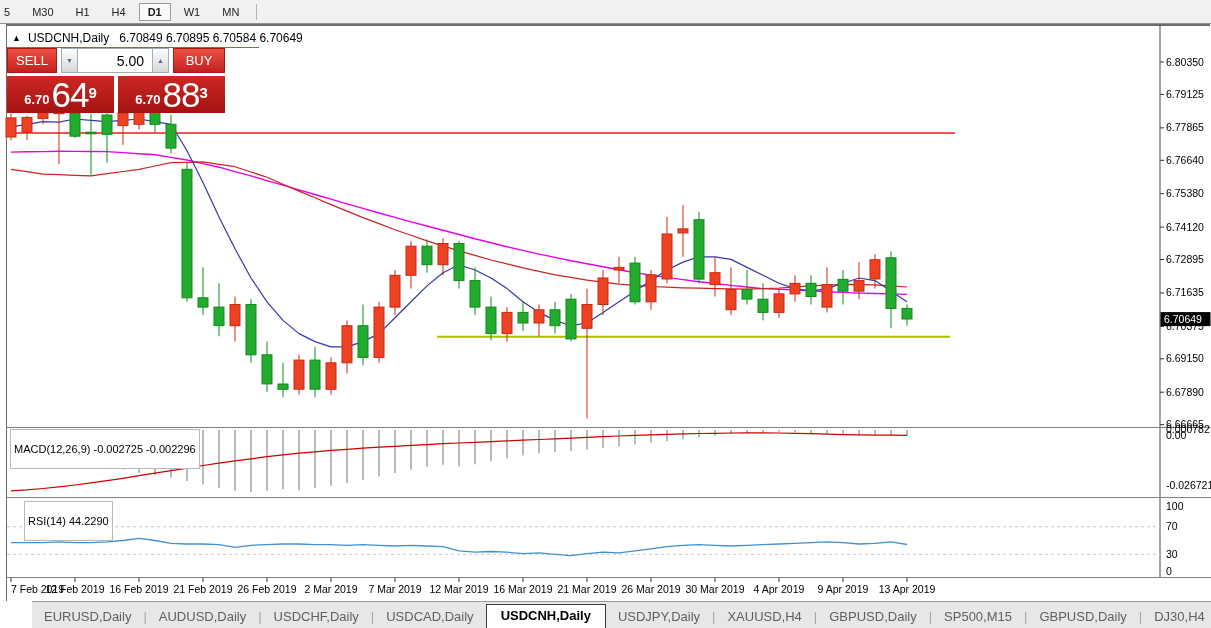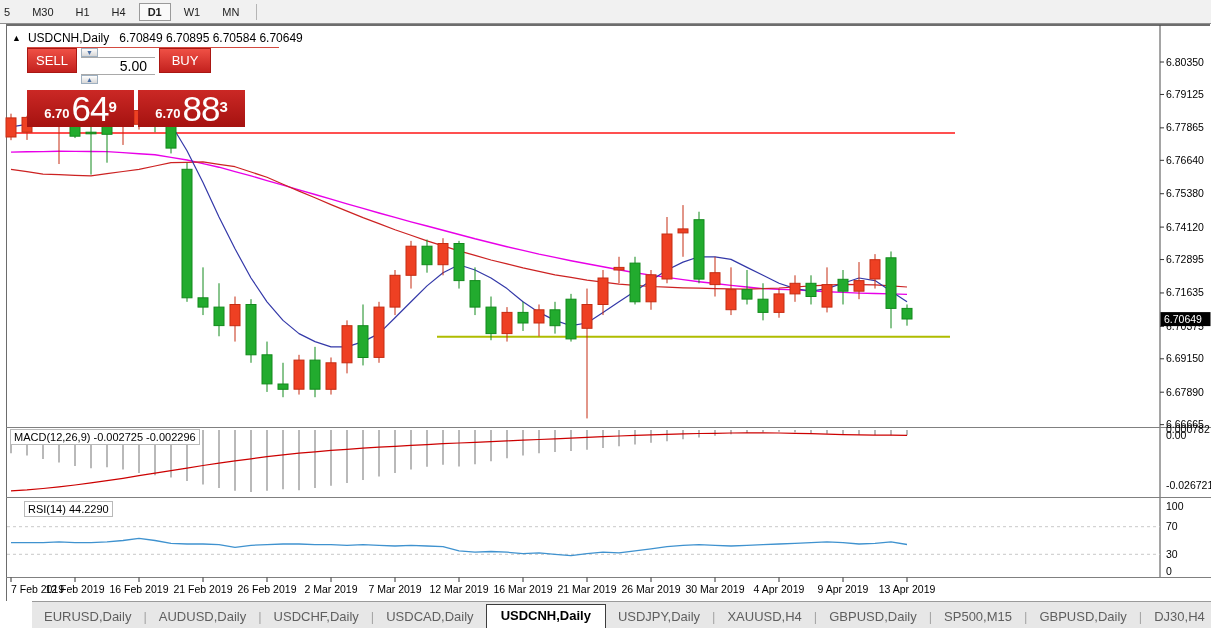--- a/index.html
+++ b/index.html
@@ -13,39 +13,39 @@
   .tf-sep{width:1px;height:16px;background:#b5b5b5;margin:0 6px;}
   
   #win{position:absolute;left:6px;top:24px;width:1204px;height:577px;background:#fff;
     border-top:2px solid #6d6d6d;border-left:1px solid #6d6d6d;box-sizing:border-box;}
   #chart-svg{position:absolute;left:0;top:0;z-index:1;}
   
   #hdr{position:absolute;left:12px;top:31px;z-index:5;font-size:12px;color:#000;display:flex;align-items:center;}
   #hdr .tri{font-size:9px;margin-right:7px;}
   #hdr .sym{margin-right:10px;}
   
-  #trade{position:absolute;left:27px;top:47px;width:252px;z-index:6;border-top:1px solid #d34b40;}
+  #trade{position:absolute;left:7px;top:47px;width:252px;z-index:6;border-top:1px solid #d34b40;}
   #trade .row1{display:flex;height:25px;}
   .btn-trade{width:50px;height:25px;color:#fff;font-size:13px;display:flex;align-items:center;justify-content:center;
     background:linear-gradient(#ef5045,#c3211e);border:1px solid #a91713;box-sizing:border-box;cursor:pointer;}
   #buy-btn{margin-left:4px;width:52px;text-align:center;}
   .spin-btn{width:17px;height:25px;background:linear-gradient(#fefefe,#d7d7d7);border:1px solid #9fb0c0;
     box-sizing:border-box;color:#4a6fa5;font-size:7px;display:flex;align-items:center;justify-content:center;cursor:pointer;}
   #amt{width:74px;height:25px;border:1px solid #a9a9a9;border-left:none;border-right:none;box-sizing:border-box;
     font-size:14px;text-align:right;padding:0 8px 0 0;color:#000;background:#fff;font-family:"Liberation Sans",sans-serif;}
-  #trade .row2{display:flex;margin-top:17px;}
+  #trade .row2{display:flex;margin-top:3px;}
   .px-box{width:107px;height:37px;background:linear-gradient(#cb2825,#a51210);color:#fff;display:flex;
     align-items:flex-end;justify-content:center;padding-bottom:3px;box-sizing:border-box;cursor:pointer;}
   .px-box+.px-box{margin-left:4px;}
   .px-small{font-size:13px;font-weight:bold;line-height:20px;margin-right:2px;}
   .px-big{font-size:35px;line-height:31px;letter-spacing:-1px;}
   .px-sup{font-size:15px;font-weight:bold;line-height:30px;align-self:flex-start;margin-top:2px;}
   
   .ind-label{position:absolute;z-index:5;font-size:11px;color:#000;background:#fff;
-    border:1px solid #b9b9b9;padding:0 3px;line-height:14px;}
+    border:1px solid #b9b9b9;padding:12px 3px;line-height:14px;}
   #macd-label{left:10px;top:429px;}
   #rsi-label{left:24px;top:501px;}
   
   #tab-bar{position:absolute;left:0;top:601px;width:1211px;height:27px;background:#e7e7e7;
     border-top:1px solid #9a9a9a;display:flex;align-items:flex-end;font-size:13px;color:#5f5f5f;z-index:5;margin-left:32px;}
   .tab{padding:3px 12px 5px 12px;white-space:nowrap;cursor:pointer;}
   .tab-sep{color:#a5a5a5;padding-bottom:5px;}
   .tab.active{background:#fff;color:#000;font-weight:bold;border:1px solid #3c3c3c;border-bottom:none;
     padding:3px 14px 6px 14px;}
 </style>
@@ -348,21 +348,21 @@
 
   <div id="hdr">
     <span class="tri">▲</span>
     <span class="sym">USDCNH,Daily</span>
     <span>6.70849 6.70895 6.70584 6.70649</span>
   </div>
 
   <div id="trade">
     <div class="row1">
       <div class="btn-trade" id="sell-btn">SELL</div>
-      <div style="margin-left:4px;display:flex;flex-direction:column;">
+      <div style="margin-left:4px;display:flex;">
         <div class="spin-btn">
             <span>▼</span>
           </div>
         <input id="amt" readonly="" value="5.00" style="">
         <div class="spin-btn">
             <span>▲</span>
           </div>
       </div>
       <div class="btn-trade" id="buy-btn">BUY</div>
     </div>

